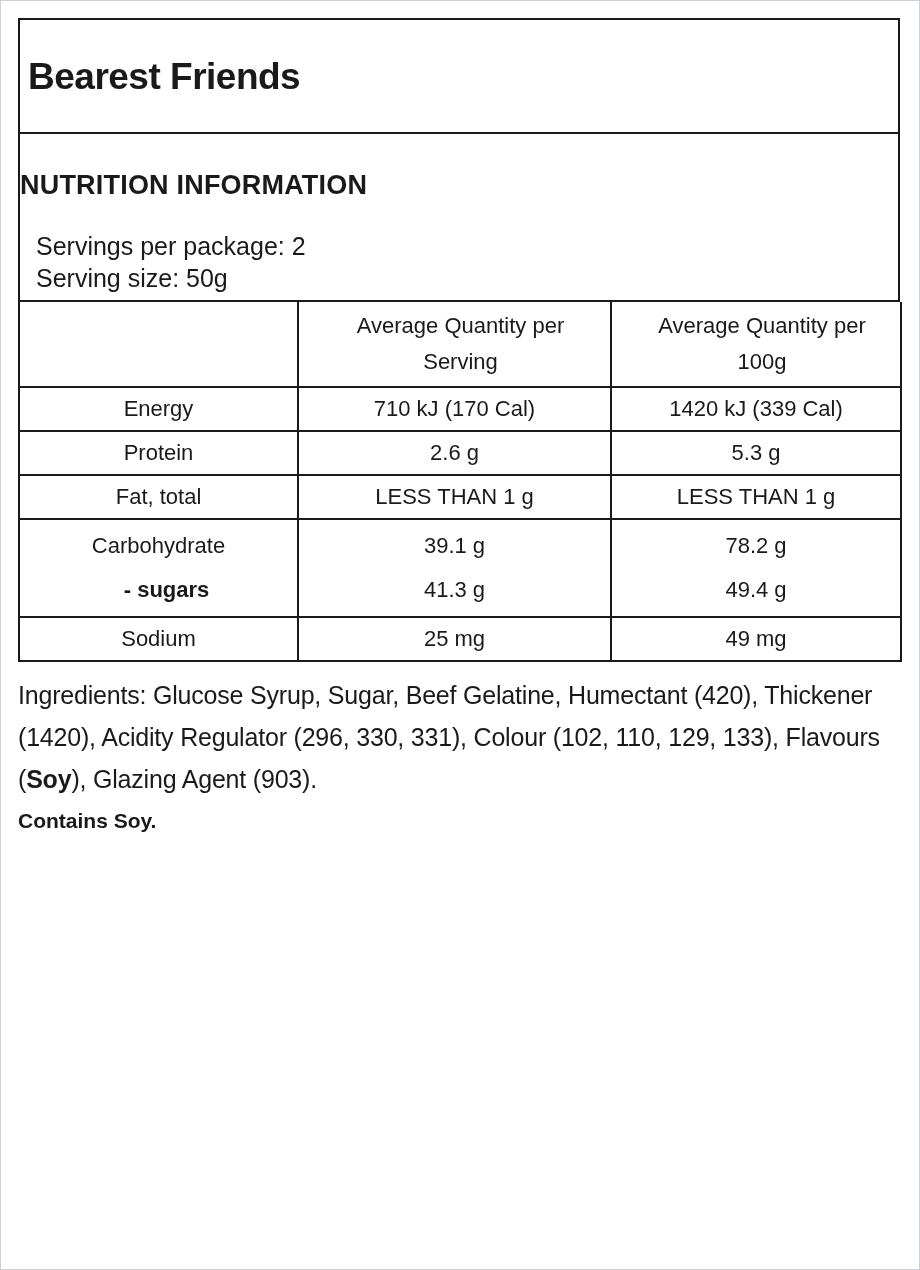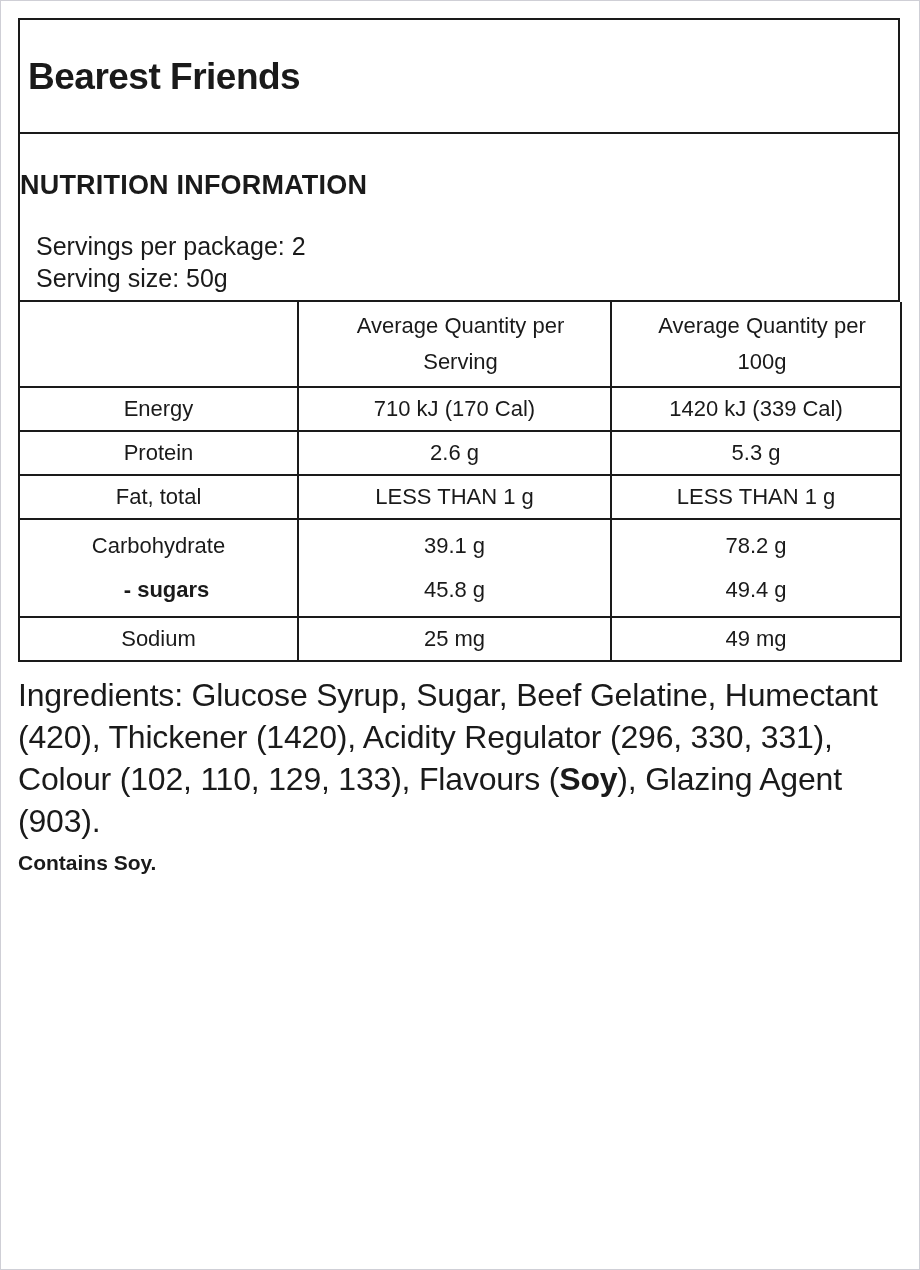--- a/index.html
+++ b/index.html
@@ -40,21 +40,21 @@
       border: 2px solid #1a1a1a; font-size: 22px; font-weight: normal;
       padding: 0 8px; vertical-align: middle; text-align: center;
     }
     th { text-align: center; line-height: 36px; }
     col.c1 { width: 279px; } col.c2 { width: 313px; } col.c3 { width: 290px; }
     tr.hdr th { height: 84px; border-top: none; padding-left: 20px; }
     tr.r td { height: 42px; }
     td.two { padding-top: 4px; padding-bottom: 4px; line-height: 44px; margin-top: 21px; }
     .sub { padding-left: 16px; font-weight: bold; }
     .ingredients {
-      margin-top: 12px; font-size: 32px; line-height: 42px; letter-spacing: -0.2px;
+      margin-top: 12px; font-size: 25px; line-height: 42px; letter-spacing: -0.2px;
     }
     .allergen { margin-top: 4px; font-size: 21px; font-weight: bold; line-height: 34px; }
   </style>
 </head>
 <body>
 
 <div class="frame"></div>
 
 <div class="label">
   <div class="title-box">
@@ -96,21 +96,21 @@
       <td>LESS THAN 1 g</td>
       <td>LESS THAN 1 g</td>
     </tr>
     <tr>
       <td class="two">
         <div>Carbohydrate</div>
         <div class="sub">- sugars</div>
       </td>
       <td class="two">
         <div>39.1 g</div>
-        <div>45.8 g</div>
+        <div>41.3 g</div>
       </td>
       <td class="two">
         <div>78.2 g</div>
         <div>49.4 g</div>
       </td>
     </tr>
     <tr class="r">
       <td>Sodium</td>
       <td>25 mg</td>
       <td>49 mg</td>

